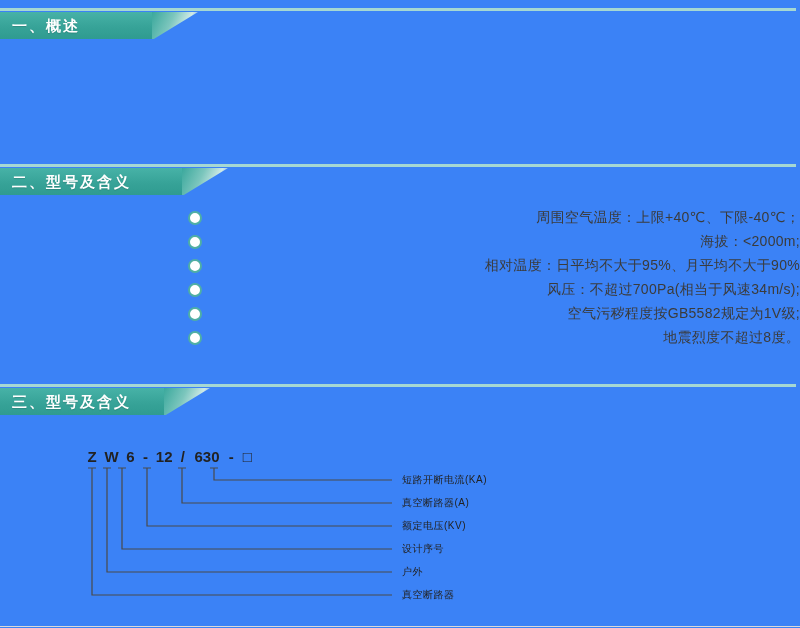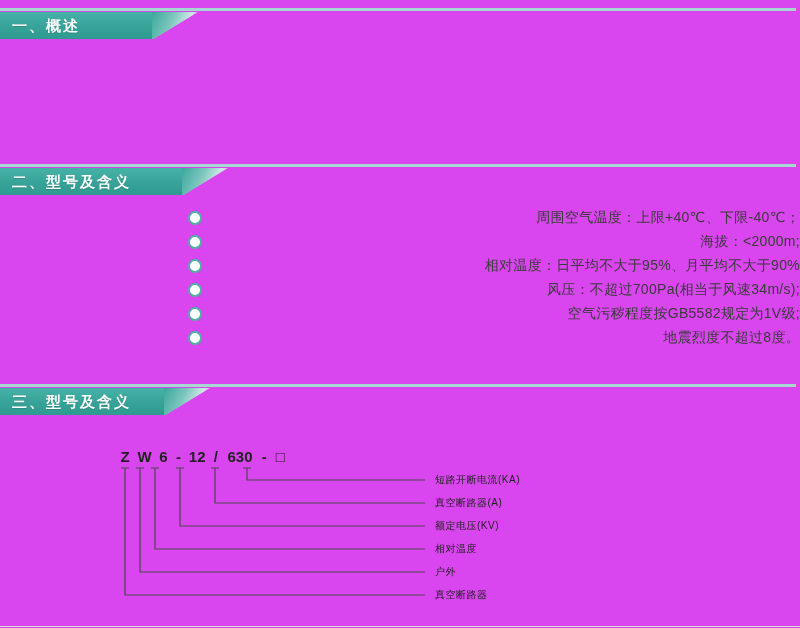--- a/index.html
+++ b/index.html
@@ -1,18 +1,18 @@
 <!DOCTYPE html>
 <html><head>
 <meta charset="utf-8">
 <style>
   html,body { margin:0; padding:0; background:#ffffff; }
   body { font-family:"Liberation Sans","DejaVu Sans",sans-serif; }
   .page {
-    position:relative; width:800px; height:628px; background:#d946ef;
+    position:relative; width:800px; height:628px; background:#3b82f6;
     overflow:hidden; margin:0 auto;
   }
   .section { position:absolute; left:0; width:800px; }
   .sec-overview    { top:8px; }
   .sec-environment { top:164px; }
   .sec-model       { top:384px; }
 
   
   .section-rule { height:3px; background:#a6d8d2; width:796px; }
 
@@ -50,21 +50,21 @@
   
   .env-list { list-style:none; margin:15px 0 0 188px; padding:0; }
   .env-item { display:flex; align-items:center; margin-bottom:9px; height:15px;justify-content:space-between; }
   .ring {
     flex:0 0 auto; width:10px; height:10px; margin-right:11px;
     border:2px solid #4fafa4; border-radius:50%; background:#ffffff;
   }
   .env-text { font-size:14px; color:#3b3b3b; letter-spacing:0.3px; line-height:15px; }
 
   
-  .diagram { position:relative; margin:33px 0 0 113px; width:600px; height:162px; }
+  .diagram { position:relative; margin:33px 0 0 80px; width:600px; height:162px; }
   .model-code {
     position:absolute; left:5px; top:0; height:17px;
     font-size:15px; font-weight:bold; color:#222222; white-space:nowrap;
   }
   .model-code span { display:inline-block; text-align:center; }
   .model-code span:nth-child(1){ width:14px; }
   .model-code span:nth-child(2){ width:17px; }
   .model-code span:nth-child(3){ width:12px; }
   .model-code span:nth-child(4){ width:10px; }
   .model-code span:nth-child(5){ width:19px; }
@@ -163,20 +163,20 @@
           <path d="M63  3 h8 M67  3 V61  H312"></path>
           <path d="M38  3 h8 M42  3 V84  H312"></path>
           <path d="M23  3 h8 M27  3 V107 H312"></path>
           <path d="M8   3 h8 M12  3 V130 H312"></path>
         </g>
       </svg>
 
       <div class="mlabel mlabel-0">短路开断电流(KA)</div>
       <div class="mlabel mlabel-1">真空断路器(A)</div>
       <div class="mlabel mlabel-2">额定电压(KV)</div>
-      <div class="mlabel mlabel-3">相对温度</div>
+      <div class="mlabel mlabel-3">设计序号</div>
       <div class="mlabel mlabel-4">户外</div>
       <div class="mlabel mlabel-5">真空断路器</div>
     </div>
   </div>
 
   <div class="bottom-rule"></div>
 </div>
 
 </body></html>

